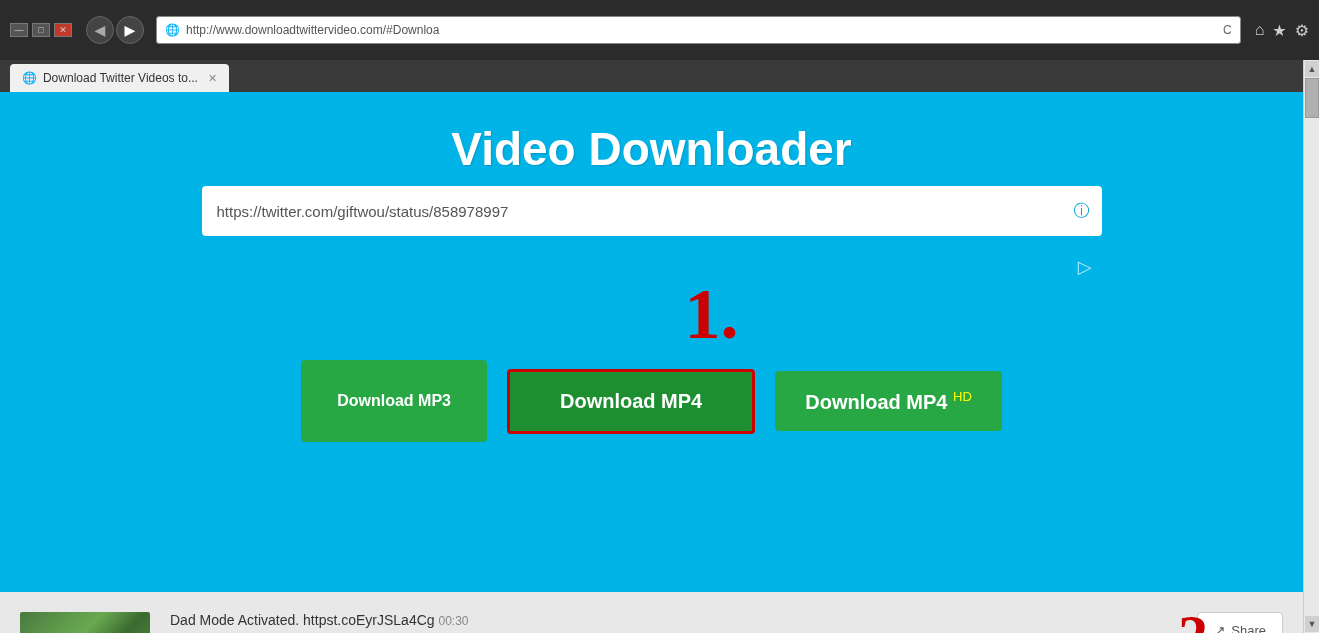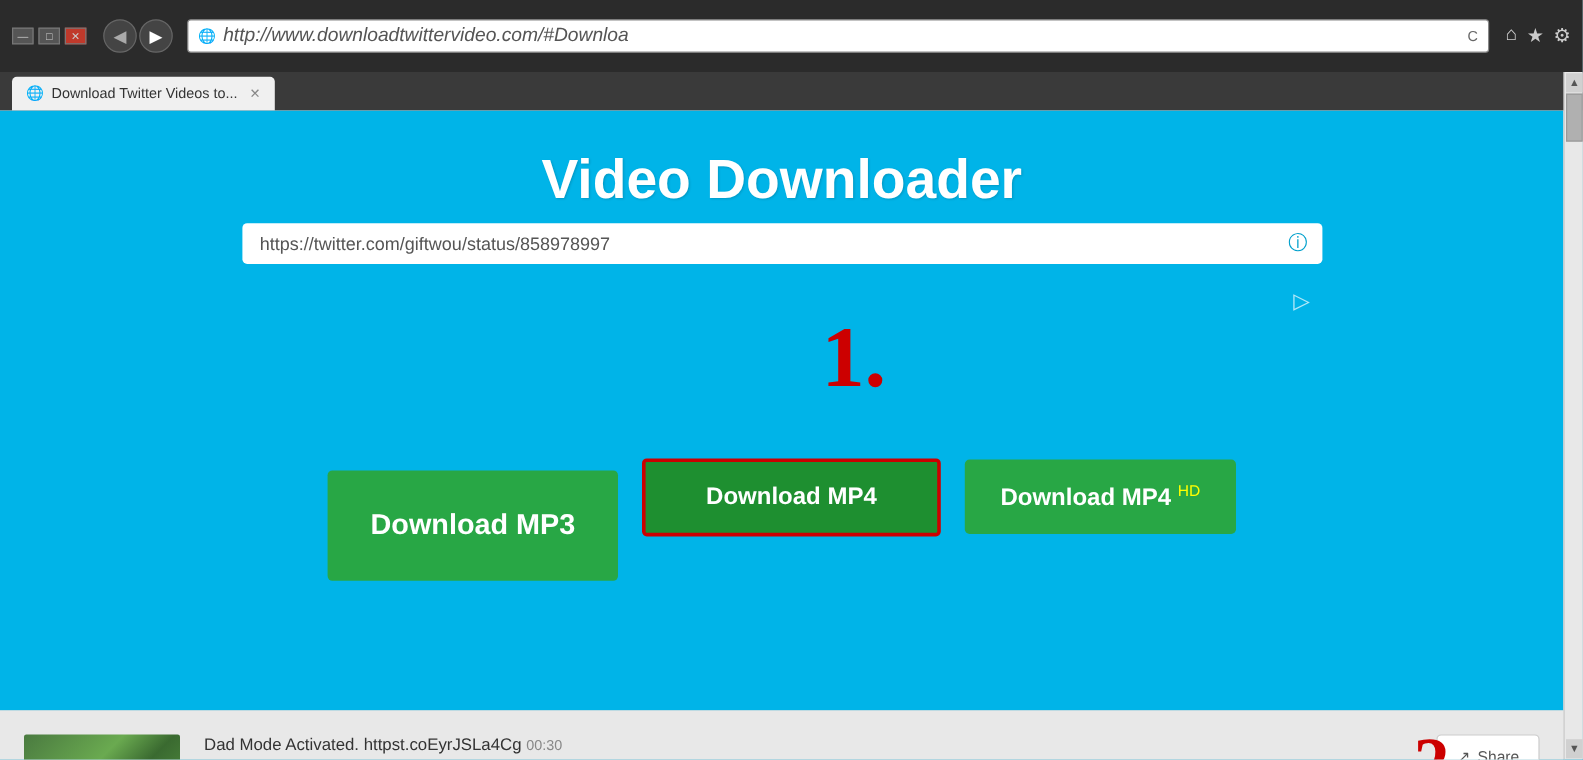--- a/index.html
+++ b/index.html
@@ -50,21 +50,21 @@
       padding: 0 8px;
       font-size: 12px;
       color: #333;
       position: relative;
     }
     .address-icon {
       color: #1a73e8;
       margin-right: 6px;
       font-size: 12px;
     }
-    .address-text { flex: 1; font-size: 16px; color: #555; font-style: italic; }
+    .address-text { flex: 1; font-size: 12px; color: #555; }
     .address-refresh { color: #666; font-size: 12px; margin-left: 4px; cursor: pointer; }
     .browser-actions {
       display: flex; gap: 8px; margin-left: 8px;
     }
     .browser-action-btn {
       color: #ccc; font-size: 16px; cursor: pointer;
     }
 
     
     .tab-bar {
@@ -143,21 +143,21 @@
     }
 
     
     .url-input-wrapper {
       position: relative;
       max-width: 900px;
       margin: 0 auto 20px;
     }
     .url-input {
       width: 100%;
-      height: 34px;
+      height: 50px;
       border: none;
       border-radius: 4px;
       padding: 0 40px 0 15px;
       font-size: 15px;
       color: #555;
       background: white;
       outline: none;
     }
     .info-icon {
       position: absolute;
@@ -198,29 +198,28 @@
     
     .button-row {
       display: flex;
       justify-content: center;
       gap: 20px;
       margin-top: 20px;
       align-items: center;
     }
     .dl-btn {
       padding: 32px 36px;
-      font-size: 24px;
+      font-size: 16px;
       font-weight: bold;
       color: white;
       background: #28a745;
       border: none;
       border-radius: 4px;
       cursor: pointer;
       white-space: nowrap;
-      margin-top: 48px;
     }
     .dl-btn-mp4 {
       padding: 18px 50px;
       font-size: 20px;
       font-weight: bold;
       color: white;
       background: #1e8f30;
       border: 3px solid #cc0000;
       border-radius: 4px;
       cursor: pointer;

